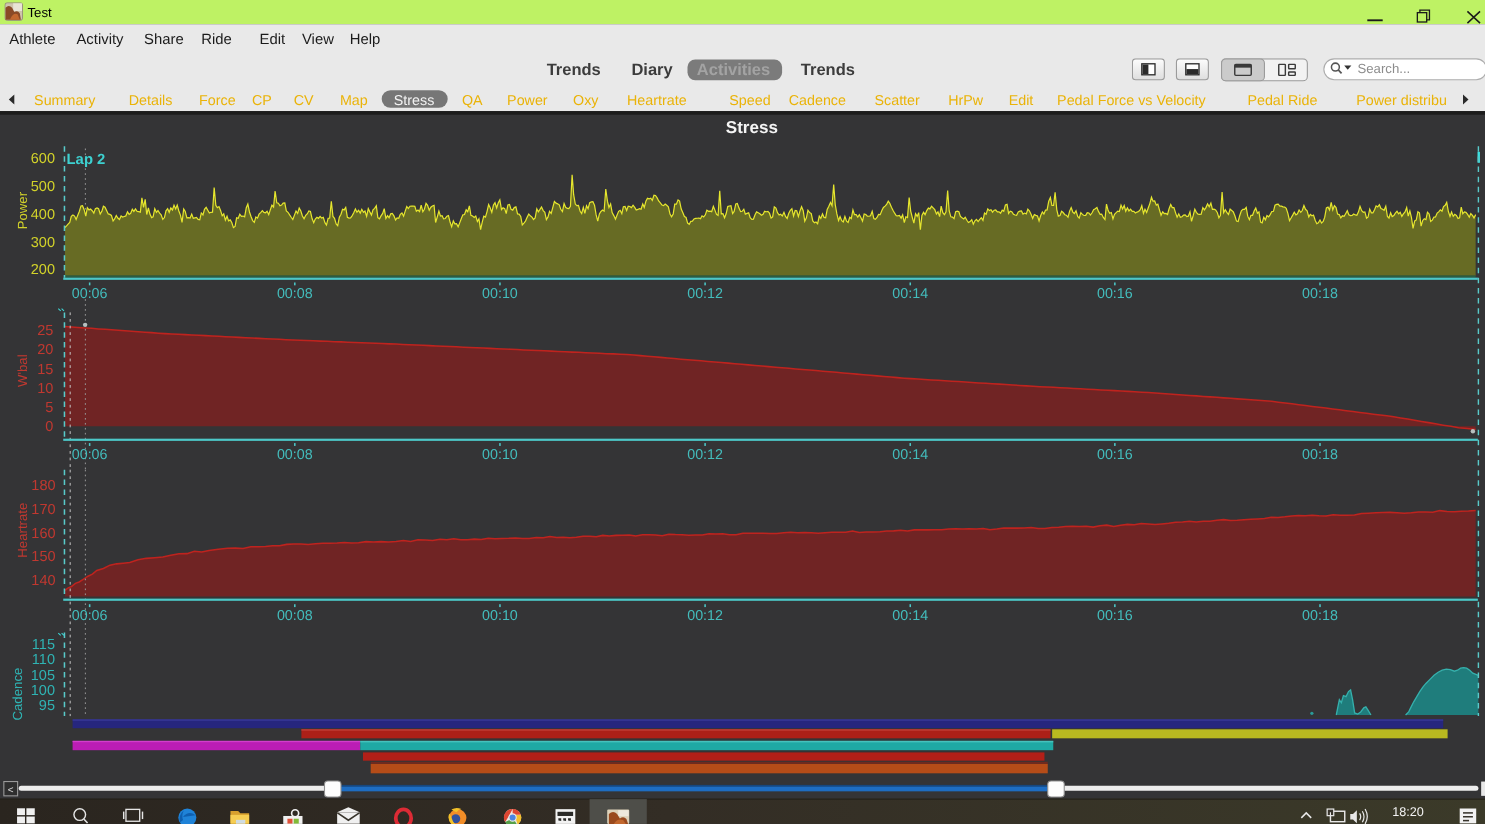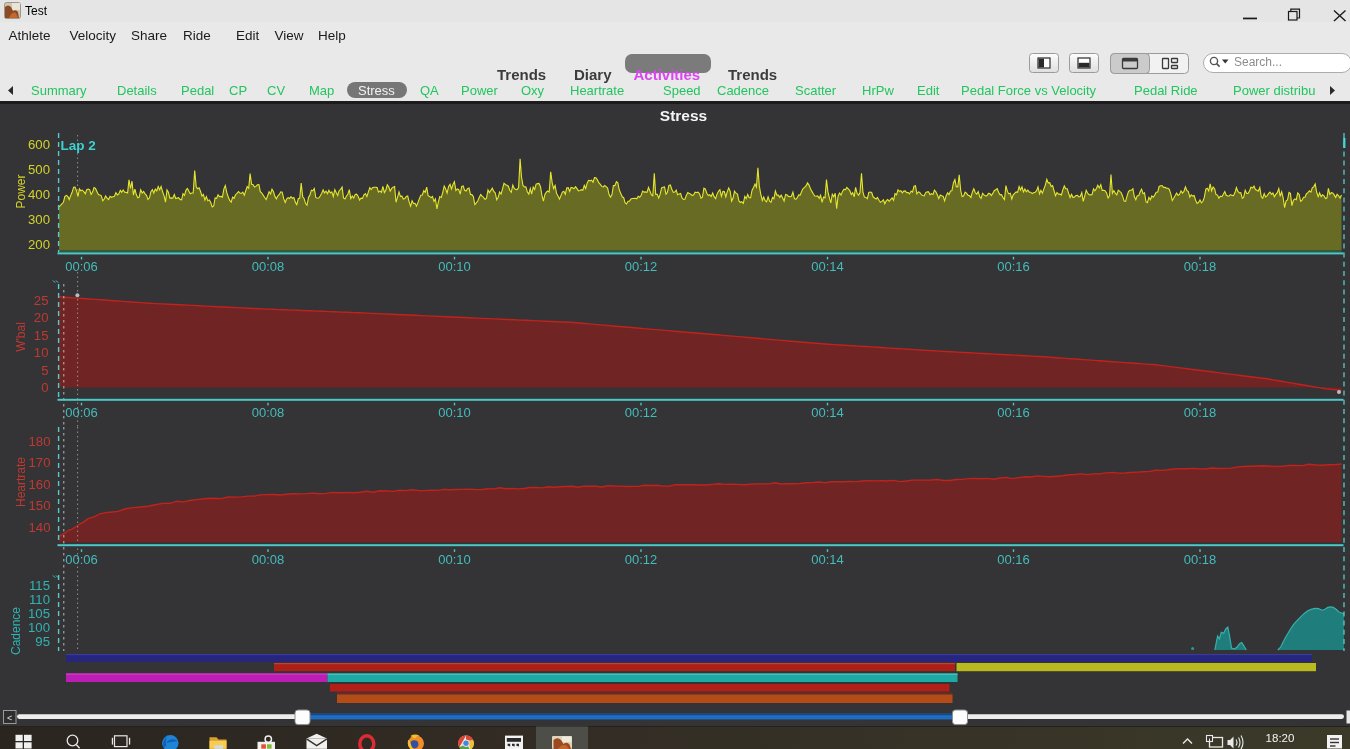--- a/index.html
+++ b/index.html
@@ -1,56 +1,56 @@
 <!DOCTYPE html>
 <html><head><meta charset="utf-8"><title>Test</title><style>
 *{margin:0;padding:0;box-sizing:border-box}
 html,body{width:1350px;height:749px;overflow:hidden;background:#343436;font-family:"Liberation Sans",sans-serif}
 .abs{position:absolute}
 .mi{font-size:13.5px;color:#1b1b1b}
 .r2{font-size:15px;font-weight:bold;color:#3c3c3c}
-.r3{font-size:13px;color:#22c55e}
+.r3{font-size:13px;color:#eab308}
 .yl{font-size:13.2px}
 .rot{font-size:12px}
 .tl{font-size:13px;fill:#43bcbc}
 text{font-family:"Liberation Sans",sans-serif}
 </style></head>
 <body>
 
-<div class="abs" style="left:0;top:0;width:1350px;height:22px;background:#e5e5e5">
+<div class="abs" style="left:0;top:0;width:1350px;height:22px;background:#bef264">
   <svg class="abs" style="left:4px;top:2px" width="17" height="17" viewBox="0 0 17 17">
     <rect x="0.5" y="0.5" width="16" height="16" rx="2" fill="#cfc4ad" stroke="#8f8878" stroke-width="0.8"></rect>
     <rect x="8" y="1" width="8" height="7" fill="#e9e4d6"></rect>
     <path d="M1 16 L1 5 Q4 2 7 5 L9 9 Q12 7 14 10 L15 16 Z" fill="#8a4a26"></path>
     <path d="M5 16 Q8 9 12 11 L14 16 Z" fill="#c2682e"></path>
   </svg>
   <span class="abs" style="left:25px;top:4px;font-size:12px;color:#000">Test</span>
   <rect></rect>
   <svg class="abs" style="left:1235px;top:4px" width="115" height="20" viewBox="0 0 115 20">
     <rect x="8" y="13.6" width="14" height="1.7" fill="#1a1a1a"></rect>
     <rect x="53.5" y="7.5" width="8.5" height="8.5" fill="none" stroke="#1a1a1a" stroke-width="1.2"></rect>
     <path d="M55.8 7.5 L55.8 5.2 L64.5 5.2 L64.5 14 L62 14" fill="none" stroke="#1a1a1a" stroke-width="1.2"></path>
     <path d="M99 6.4 L110.5 17 M110.5 6.4 L99 17" stroke="#1a1a1a" stroke-width="1.4"></path>
   </svg>
 </div>
 <div class="abs" style="left:0;top:22px;width:1350px;height:79px;background:#e9e9e9"></div>
 <div class="abs" style="left:0;top:27.5px;width:1350px;height:17px">
     <span class="abs mi" style="left:8.4px">Athlete</span>
-    <span class="abs mi" style="left:69.5px">Velocity</span>
+    <span class="abs mi" style="left:69.5px">Activity</span>
     <span class="abs mi" style="left:131px">Share</span>
     <span class="abs mi" style="left:183px">Ride</span>
     <span class="abs mi" style="left:236px">Edit</span>
     <span class="abs mi" style="left:274.5px">View</span>
     <span class="abs mi" style="left:318px">Help</span>
   </div>
 <div class="abs" style="left:625.3px;top:53.5px;width:86px;height:19px;background:#7b7b7b;border-radius:7px"></div>
-<div class="abs" style="left:0;top:66px;width:1156px;height:17px">
+<div class="abs" style="left:0;top:55px;width:1156px;height:17px">
   <span class="abs r2" style="left:497px">Trends</span>
   <span class="abs r2" style="left:574px">Diary</span>
-  <span class="abs r2" style="left:633.5px;color:#d946ef">Activities</span>
+  <span class="abs r2" style="left:633.5px;color:#a3a3a3">Activities</span>
   <span class="abs r2" style="left:728px">Trends</span>
 </div>
 <svg class="abs" style="left:1029px;top:52.5px" width="165" height="21" viewBox="0 0 165 21">
   <defs>
       <linearGradient id="btn" x1="0" y1="0" x2="0" y2="1">
     <stop offset="0" stop-color="#fdfdfd"></stop>
         <stop offset="1" stop-color="#dedede"></stop>
       </linearGradient>
     </defs>
   <rect x="0.5" y="0.5" width="29" height="19" rx="3" fill="url(#btn)" stroke="#9b9b9b"></rect>
@@ -72,21 +72,21 @@
 <svg class="abs" style="left:1209px;top:56px" width="22" height="13" viewBox="0 0 22 13">
   <circle cx="5" cy="5" r="3.6" fill="none" stroke="#555" stroke-width="1.4"></circle>
   <path d="M7.6 7.6 L10.6 10.6" stroke="#555" stroke-width="1.6"></path>
   <path d="M13 3.5 L19.5 3.5 L16.2 7.5 Z" fill="#333"></path>
 </svg>
 <span class="abs" style="left:1234px;top:55px;font-size:12px;color:#8c8c8c">Search...</span>
 <div class="abs" style="left:347.3px;top:81.5px;width:59.7px;height:16.5px;background:#767676;border-radius:8px"></div>
 <div class="abs" style="left:0;top:83px;width:1350px;height:16px">
   <span class="abs r3" style="left:31px">Summary</span>
     <span class="abs r3" style="left:117px">Details</span>
-    <span class="abs r3" style="left:181px">Pedal</span>
+    <span class="abs r3" style="left:181px">Force</span>
     <span class="abs r3" style="left:229px">CP</span>
     <span class="abs r3" style="left:267px">CV</span>
     <span class="abs r3" style="left:309px">Map</span>
     <span class="abs r3" style="left:420px">QA</span>
     <span class="abs r3" style="left:461px">Power</span>
     <span class="abs r3" style="left:521px">Oxy</span>
     <span class="abs r3" style="left:570px">Heartrate</span>
     <span class="abs r3" style="left:663px">Speed</span>
     <span class="abs r3" style="left:717px">Cadence</span>
     <span class="abs r3" style="left:795px">Scatter</span>

